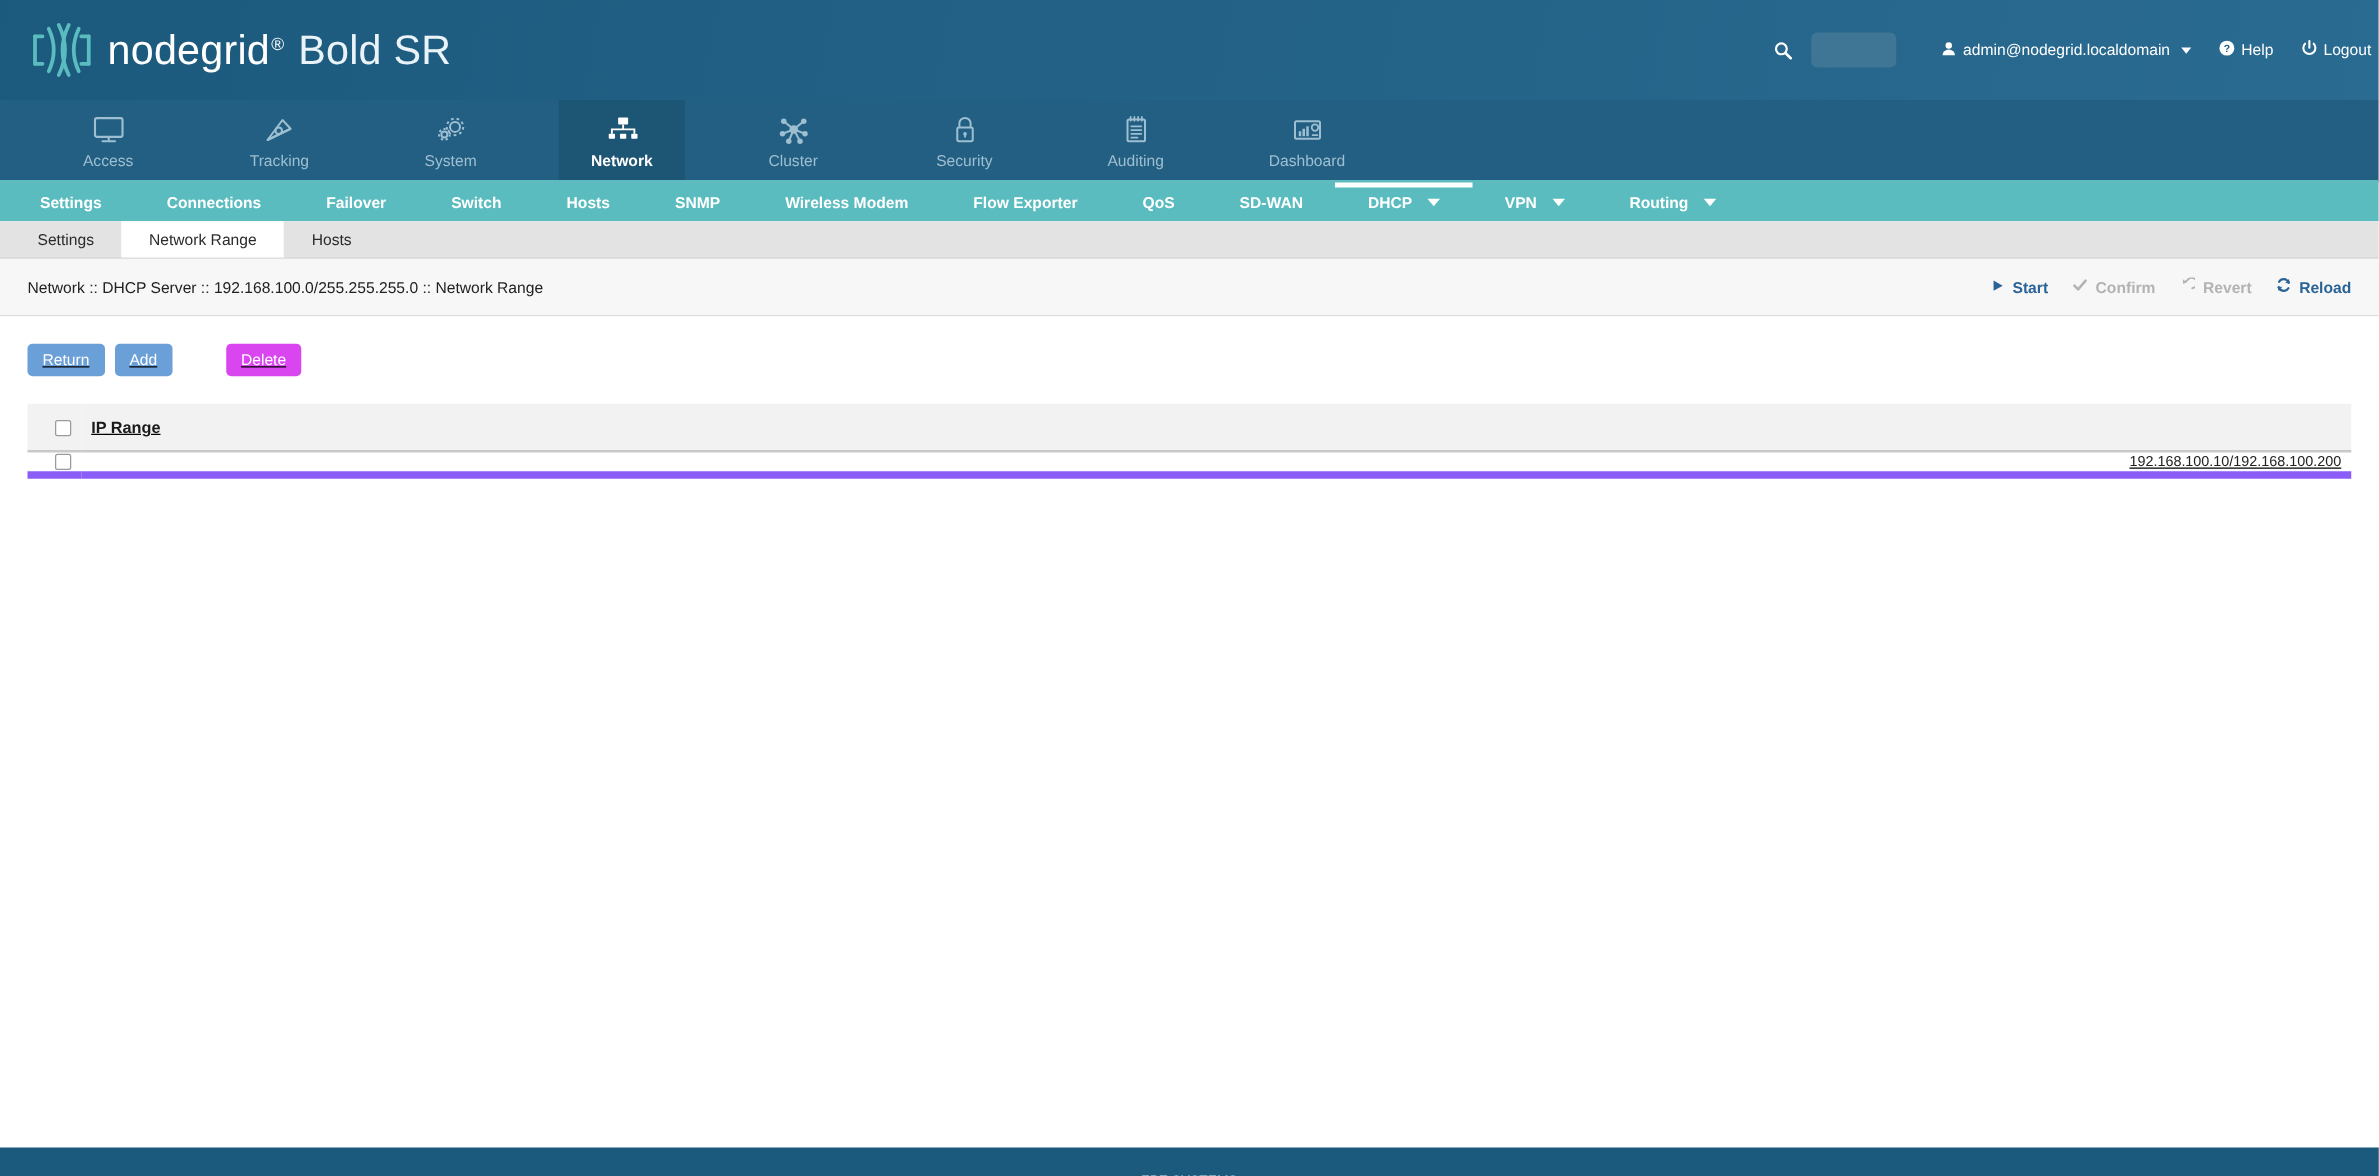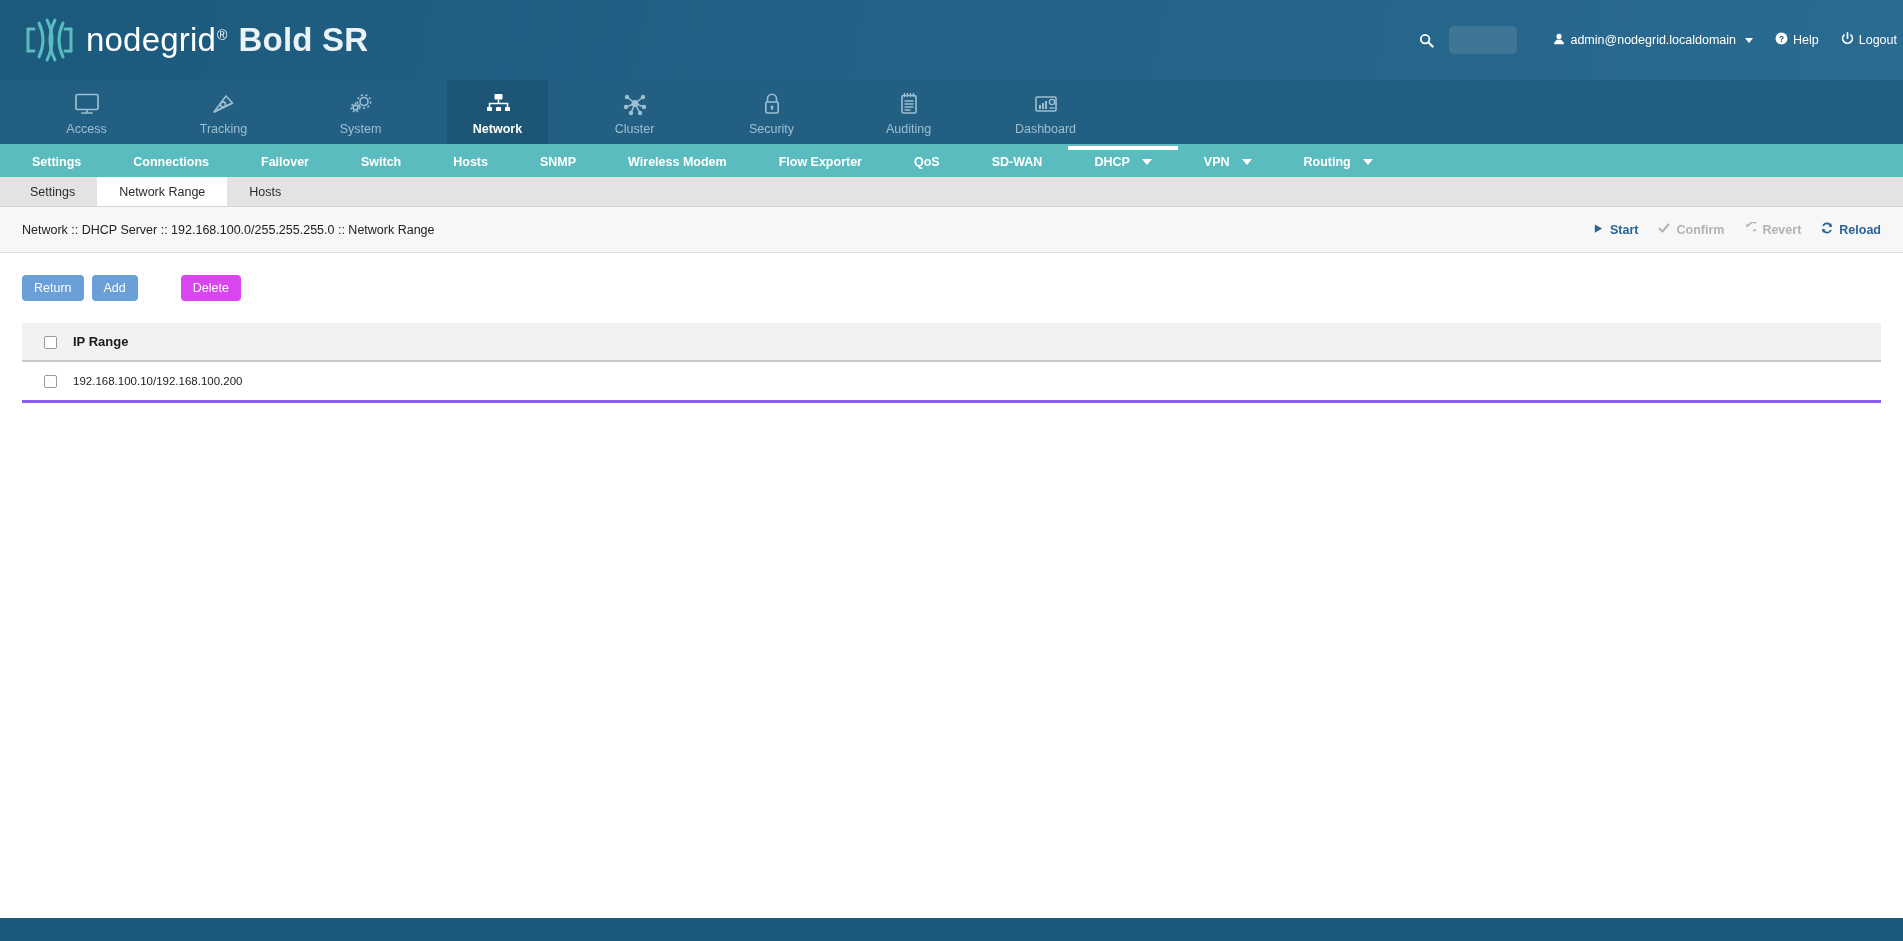--- a/index.html
+++ b/index.html
@@ -16,21 +16,21 @@
     display: flex; align-items: center;
   }
   .logo-wrap { display: flex; align-items: center; padding-left: 22px; }
   .logo-mark { width: 54px; height: 48px; margin-right: 10px; }
   .logo-text {
     color: #ffffff; font-size: 33px; letter-spacing: .2px;
     display: flex; align-items: baseline;
   }
   .logo-nodegrid { font-weight: 400; }
   .logo-reg { font-size: 14px; vertical-align: super; position: relative; top: -11px; margin-left: 1px; }
-  .logo-model { font-weight: 700; margin-left: 11px; color: #eaf3f7; }
+  .logo-model { font-weight: 400; margin-left: 11px; color: #eaf3f7; }
 
   .header-right {
     margin-left: auto; display: flex; align-items: center;
     padding-right: 6px; gap: 0px;
   }
   .hdr-search-icon {
     color: #ffffff; font-size: 15px; margin-right: 15px;
     display: flex; align-items: center; cursor: pointer;
   }
   .hdr-search-box {
@@ -103,39 +103,40 @@
   }
   .crumb-text { font-size: 12.5px; color: #222222; }
   .crumb-actions { margin-left: auto; display: flex; align-items: center; gap: 20px; }
   .crumb-act {
     display: flex; align-items: center; gap: 6px;
     font-size: 12.5px; font-weight: 700; color: #2a6496; cursor: pointer;
   }
   .crumb-act.disabled { color: #b3b3b3; cursor: default; }
 
   
-  .content { background: #ffffff; padding: 22px 22px 0 22px; }
+  .content { background: #ffffff; padding: 22px 22px 0 22px; text-decoration: underline; }
   .btnrow { display: flex; gap: 8px; margin-bottom: 22px; }
   .btn {
     font-size: 12.5px; color: #ffffff; background: #6a9fd8;
     border: none; border-radius: 4px; padding: 6px 12px;
     cursor: pointer; font-family: "Liberation Sans", sans-serif;
   }
   .btn.disabled { background: #d946ef; cursor: default; margin-left: 35px; }
 
   
   .tbl { width: 1859px; border-collapse: collapse; }
   .tbl thead th {
     background: #f2f2f2; border-bottom: 2px solid #c9c9c9;
     text-align: left; font-size: 13px; font-weight: 700; color: #1a1a1a;
     padding: 11px 8px; height: 38px;
   }
   .tbl tbody td {
-    padding: 12px 8px; font-size: 11.5px; color: #222222;
-    border-bottom: 3px solid #8b5cf6;
+    padding: 1px 8px; font-size: 11.5px; color: #222222;
+    border-bottom: 6px solid #8b5cf6;
+    text-align: right;
   }
   .col-chk { width: 42px; padding-left: 22px !important; }
   .cbx {
     width: 13px; height: 13px; border: 1px solid #9a9a9a;
     background: #ffffff; border-radius: 2px; display: inline-block;
     cursor: pointer; vertical-align: middle;
   }
 
   
   .footer {

